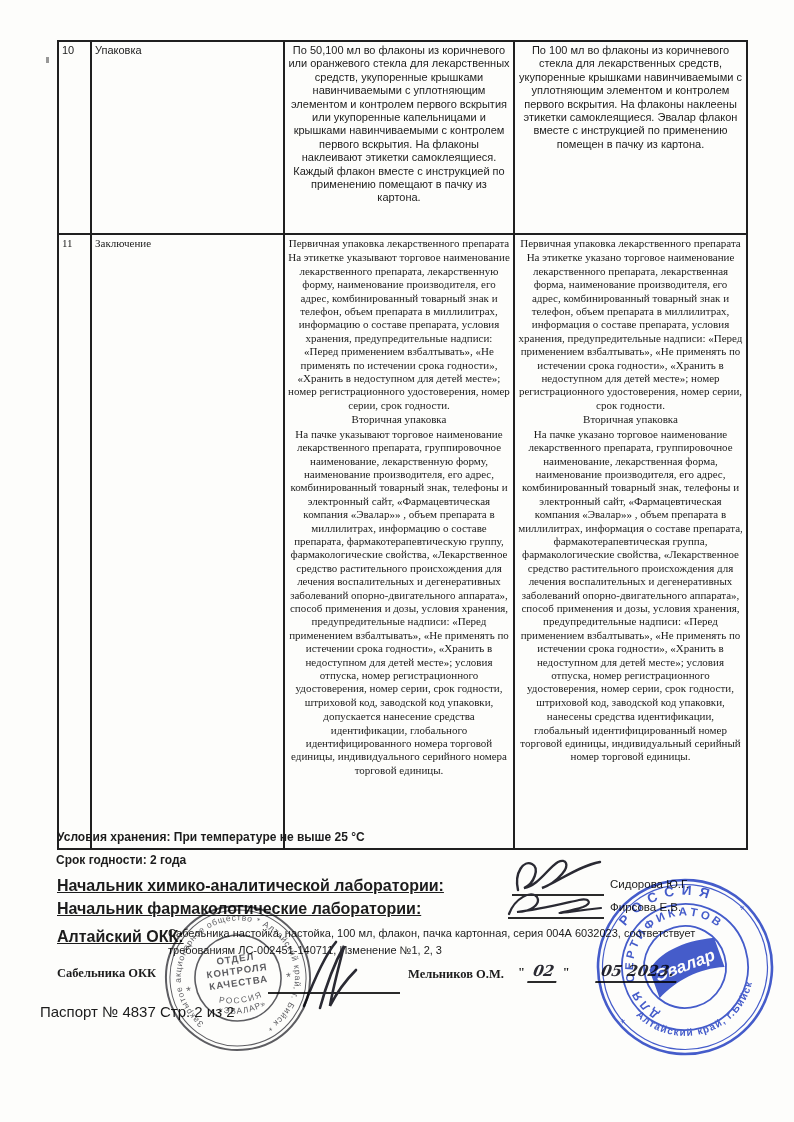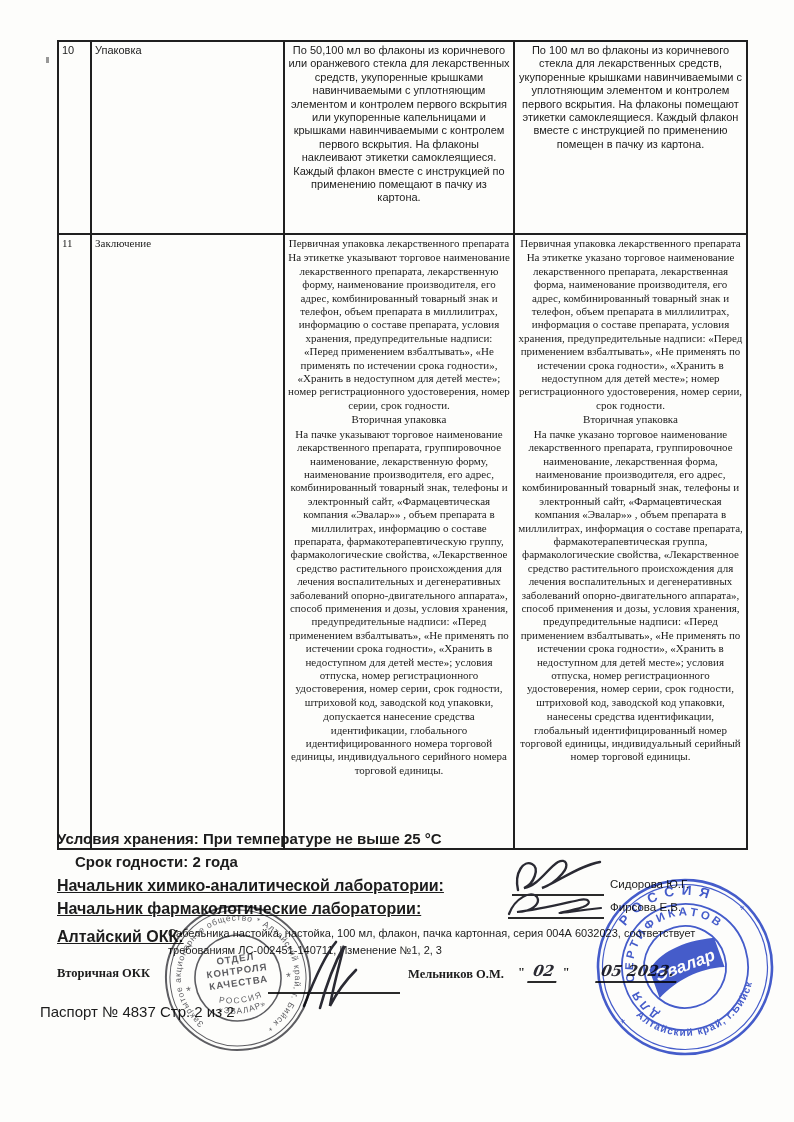--- a/index.html
+++ b/index.html
@@ -12,21 +12,21 @@
                 font-size:11px;line-height:13.4px;}
   td.num-cell{padding-left:7px;font-size:11.5px;}
   td.name-cell{font-size:11.5px;}
   td.body-cell{text-align:center;}
   .cell-par{margin:0 0 1px 0;}
   tr.row-10{height:193px;}
   tr.row-11{height:615px;font-family:Liberation Serif, serif;}
   
   .abs{position:absolute;}
   .u-label{font-weight:bold;text-decoration:underline;font-size:16px;white-space:nowrap;text-align:right;}
-  .plain-line{font-size:15px;font-weight:bold;white-space:nowrap;}
+  .plain-line{font-size:12px;font-weight:bold;white-space:nowrap;}
   .okk-text{font-size:11px;line-height:17px;width:552px;}
   .serif{font-family:"Liberation Serif",serif;font-weight:bold;font-size:12.5px;white-space:nowrap;}
   .hand{font-family:"DejaVu Serif",serif;font-style:italic;font-weight:bold;
         color:#2b2b33;font-size:15px;transform:skewX(-10deg);display:inline-block;}
   .sig-line{position:absolute;height:2px;background:#2a2a2a;}
   .footer-line{font-size:15px;font-weight:normal;width:700px;text-align:left;}
   .stamp{position:absolute;mix-blend-mode:multiply;}
   .artifact{position:absolute;background:#555;}
   .u-seg{border-bottom:2px solid #2a2a2a;padding:0 4px 1px 4px;}
 </style>
@@ -42,21 +42,21 @@
       <col style="width:33px">
         <col style="width:193px">
         <col style="width:230px">
         <col style="width:233px">
     </colgroup>
     <tbody>
         <tr class="row-10">
       <td class="num-cell">10</td>
       <td class="name-cell">Упаковка</td>
       <td class="body-cell">По 50,100 мл во флаконы из коричневого или оранжевого стекла для лекарственных средств, укупоренные крышками навинчиваемыми с уплотняющим элементом и контролем первого вскрытия или укупоренные капельницами и крышками навинчиваемыми с контролем первого вскрытия. На флаконы наклеивают этикетки самоклеящиеся. Каждый флакон вместе с инструкцией по применению помещают в пачку из картона.</td>
-      <td class="body-cell">По 100 мл во флаконы из коричневого стекла для лекарственных средств, укупоренные крышками навинчиваемыми с уплотняющим элементом и контролем первого вскрытия. На флаконы помещают этикетки самоклеящиеся. Каждый флакон вместе с инструкцией по применению помещен в пачку из картона.</td>
+      <td class="body-cell">По 100 мл во флаконы из коричневого стекла для лекарственных средств, укупоренные крышками навинчиваемыми с уплотняющим элементом и контролем первого вскрытия. На флаконы наклеены этикетки самоклеящиеся. Эвалар флакон вместе с инструкцией по применению помещен в пачку из картона.</td>
     </tr>
     <tr class="row-11">
       <td class="num-cell">11</td>
       <td class="name-cell">Заключение</td>
       <td class="body-cell">
         <div class="cell-par">Первичная упаковка лекарственного препарата</div>
         <div class="cell-par">На этикетке указывают торговое наименование лекарственного препарата, лекарственную форму, наименование производителя, его адрес, комбинированный товарный знак и телефон, объем препарата в миллилитрах, информацию о составе препарата, условия хранения, предупредительные надписи: «Перед применением взбалтывать», «Не применять по истечении срока годности», «Хранить в недоступном для детей месте»; номер регистрационного удостоверения, номер серии, срок годности.</div>
         <div class="cell-par">Вторичная упаковка</div>
         <div class="cell-par">На пачке указывают торговое наименование лекарственного препарата, группировочное наименование, лекарственную форму, наименование производителя, его адрес, комбинированный товарный знак, телефоны и электронный сайт, «Фармацевтическая компания «Эвалар»» , объем препарата в миллилитрах, информацию о составе препарата, фармакотерапевтическую группу, фармакологические свойства, «Лекарственное средство растительного происхождения для лечения воспалительных и дегенеративных заболеваний опорно-двигательного аппарата», способ применения и дозы, условия хранения, предупредительные надписи: «Перед применением взбалтывать», «Не применять по истечении срока годности», «Хранить в недоступном для детей месте»; условия отпуска, номер регистрационного удостоверения, номер серии, срок годности, штриховой код, заводской код упаковки,</div>
         <div class="cell-par">допускается нанесение средства идентификации, глобального идентифицированного номера торговой единицы, индивидуального серийного номера торговой единицы.</div>
@@ -66,32 +66,32 @@
         <div class="cell-par">На этикетке указано торговое наименование лекарственного препарата, лекарственная форма, наименование производителя, его адрес, комбинированный товарный знак и телефон, объем препарата в миллилитрах, информация о составе препарата, условия хранения, предупредительные надписи: «Перед применением взбалтывать», «Не применять по истечении срока годности», «Хранить в недоступном для детей месте»; номер регистрационного удостоверения, номер серии, срок годности.</div>
         <div class="cell-par">Вторичная упаковка</div>
         <div class="cell-par">На пачке указано торговое наименование лекарственного препарата, группировочное наименование, лекарственная форма, наименование производителя, его адрес, комбинированный товарный знак, телефоны и электронный сайт, «Фармацевтическая компания «Эвалар»» , объем препарата в миллилитрах, информация о составе препарата, фармакотерапевтическая группа, фармакологические свойства, «Лекарственное средство растительного происхождения для лечения воспалительных и дегенеративных заболеваний опорно-двигательного аппарата», способ применения и дозы, условия хранения, предупредительные надписи: «Перед применением взбалтывать», «Не применять по истечении срока годности», «Хранить в недоступном для детей месте»; условия отпуска, номер регистрационного удостоверения, номер серии, срок годности, штриховой код, заводской код упаковки,</div>
         <div class="cell-par">нанесены средства идентификации, глобальный идентифицированный номер торговой единицы, индивидуальный серийный номер торговой единицы.</div>
       </td>
     </tr>
   </tbody>
     </table>
 
   <div class="abs plain-line" style="left:57px;top:830px;">Условия хранения: При температуре не выше 25 °С</div>
-  <div class="abs plain-line" style="left:75px;top:853px;">Срок годности: 2 года</div>
+  <div class="abs plain-line" style="left:56px;top:853px;">Срок годности: 2 года</div>
 
   <div class="abs u-label" style="left:57px;top:877px;">Начальник химико-аналитической лаборатории:</div>
   <div class="abs" style="left:610px;top:878px;font-size:11.5px;">Сидорова Ю.Г.</div>
 
   <div class="abs u-label" style="left:57px;top:900px;">Начальник фармакологические лаборатории:</div>
   <div class="abs" style="left:610px;top:901px;font-size:11.5px;text-align:center;">Фирсова Е.В.</div>
 
   <div class="abs u-label" style="left:57px;top:928px;">Алтайский ОКК:</div>
   <div class="abs okk-text" style="left:168px;top:925px;">Сабельника настойка, настойка, 100 мл, флакон, пачка картонная, серия 004А 6032023, соответствует требованиям ЛС-002451-140711, Изменение №1, 2, 3</div>
 
-  <div class="abs serif" style="left:57px;top:966px;">Вторичная ОКК</div>
+  <div class="abs serif" style="left:57px;top:966px;">Сабельника ОКК</div>
   <div class="abs serif" style="left:408px;top:967px;">Мельников О.М.</div>
 
   <div class="abs" style="left:518px;top:962px;">
     <span class="serif">"</span>
     <span class="hand u-seg">02</span>
     <span class="serif">"</span>
     <span style="display:inline-block;width:18px;"></span>
     <span class="hand u-seg">05  2023.</span>
   </div>
 

